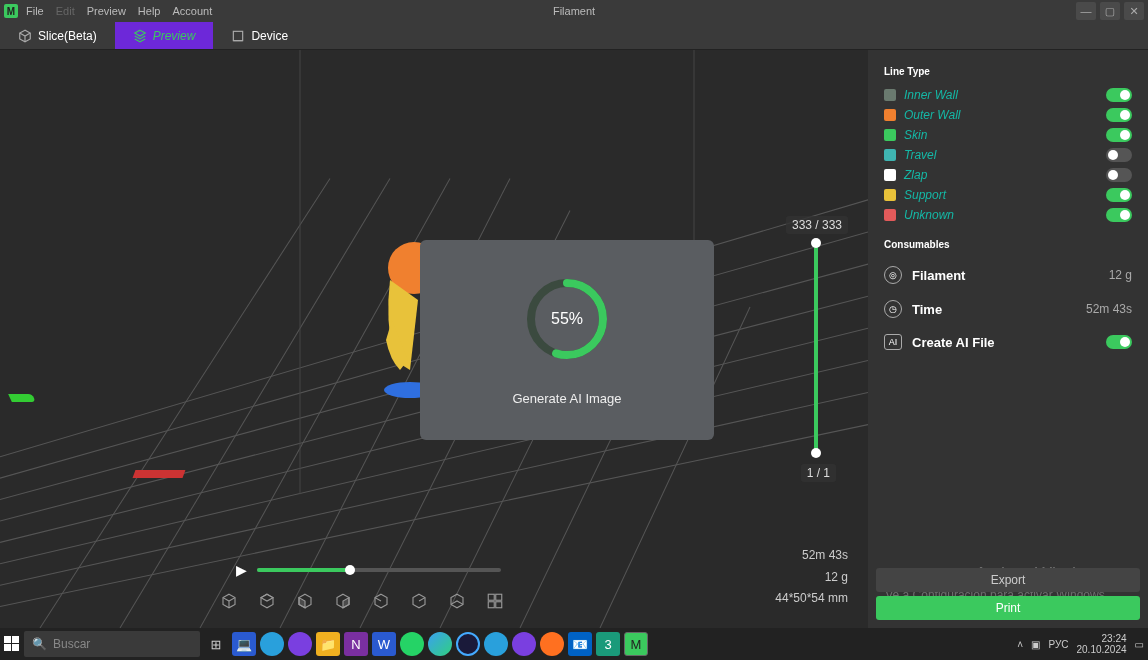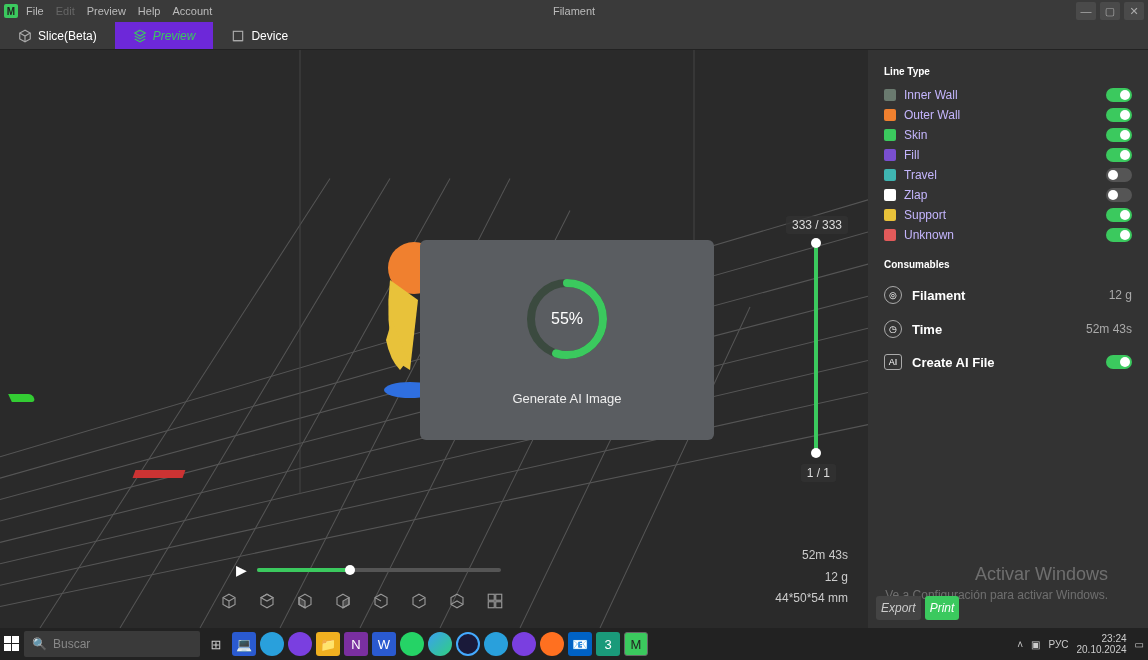--- a/index.html
+++ b/index.html
@@ -21,38 +21,38 @@
 .tab.active { background: #6d28d9; color: #3bc95e; font-style: italic; }
 .tab-icon { width: 14px; height: 14px; }
 
 
 .main { display: flex; height: 578px; }
 .viewport { flex: 1; background: #2a2a2a; position: relative; }
 .sidebar { width: 280px; background: #333; padding: 12px 0; overflow-y: auto; }
 
 
 .section-title { color: #fff; font-weight: bold; font-size: 10px; padding: 4px 16px 8px; }
-.line-row { display: flex; align-items: center; padding: 3px 16px; font-size: 12px; color: #c4b5fd; }
+.line-row { display: flex; align-items: center; padding: 3px 16px; font-size: 12px; color: #14b8a6; font-style: italic; }
 .color-sq { width: 12px; height: 12px; border-radius: 2px; margin-right: 8px; }
 .line-label { flex: 1; }
 .toggle { width: 26px; height: 14px; border-radius: 7px; position: relative; cursor: pointer; }
 .toggle.on { background: #3bc95e; }
 .toggle.off { background: #555; }
 .toggle-knob { width: 10px; height: 10px; background: #fff; border-radius: 50%; position: absolute; top: 2px; }
 .toggle.on .toggle-knob { right: 2px; }
 .toggle.off .toggle-knob { left: 2px; }
 
 .consumable-row { display: flex; align-items: center; padding: 8px 16px; font-size: 13px; color: #fff; }
 .con-icon { width: 18px; height: 18px; border: 1px solid #aaa; border-radius: 50%; margin-right: 10px; display: flex; align-items: center; justify-content: center; font-size: 9px; }
 .con-icon.ai { border-radius: 3px; width: 18px; height: 16px; }
 .con-val { margin-left: auto; color: #aaa; font-size: 12px; }
 .con-label { font-weight: bold; text-align: right; }
 
 
-.sidebar-footer { position: absolute; bottom: 40px; right: 8px; width: 264px; display: flex; flex-direction: row; gap: 4px; font-style: italic; }
+.sidebar-footer { position: absolute; bottom: 40px; right: 8px; width: 264px; display: flex; flex-direction: column; gap: 4px; }
 .btn-export { background: #444; color: #ccc; padding: 5px; border-radius: 3px; text-align: center; font-size: 12px; cursor: pointer; }
 .btn-print { background: #3bc95e; color: #fff; padding: 5px; border-radius: 3px; text-align: center; font-size: 12px; cursor: pointer; }
 
 
 .grid-floor { position: absolute; left: 0; top: 0; width: 100%; height: 100%; }
 .layer-slider { position: absolute; right: 26px; top: 170px; width: 60px; }
 .layer-count { color: #ddd; font-size: 12px; text-align: right; background: rgba(50,50,50,.8); padding: 2px 6px; border-radius: 3px; position: absolute; top: -4px; right: -6px; }
 .layer-track { position: absolute; left: 32px; top: 22px; width: 4px; height: 212px; background: #3bc95e; border-radius: 2px; }
 .layer-knob { width: 10px; height: 10px; background: #fff; border-radius: 50%; position: absolute; left: -3px; }
 .layer-bot { color: #ddd; font-size: 12px; position: absolute; top: 244px; right: 6px; background: rgba(50,50,50,.8); padding: 2px 6px; border-radius: 3px; }
@@ -279,27 +279,20 @@
         <div class="line-row">
           <div class="color-sq" style="background:#f0802f"></div>
           <span class="line-label">Outer Wall</span>
           <div class="toggle on">
             <div class="toggle-knob"></div>
           </div>
         </div>
         <div class="line-row">
           <div class="color-sq" style="background:#3bc95e"></div>
           <span class="line-label">Skin</span>
-          <div class="toggle on">
-            <div class="toggle-knob"></div>
-          </div>
-        </div>
-        <div class="line-row">
-          <div class="color-sq" style="background:#7a4fd1"></div>
-          <span class="line-label">Fill</span>
           <div class="toggle on">
             <div class="toggle-knob"></div>
           </div>
         </div>
         <div class="line-row">
           <div class="color-sq" style="background:#3fb5b2"></div>
           <span class="line-label">Travel</span>
           <div class="toggle off">
             <div class="toggle-knob"></div>
           </div>

